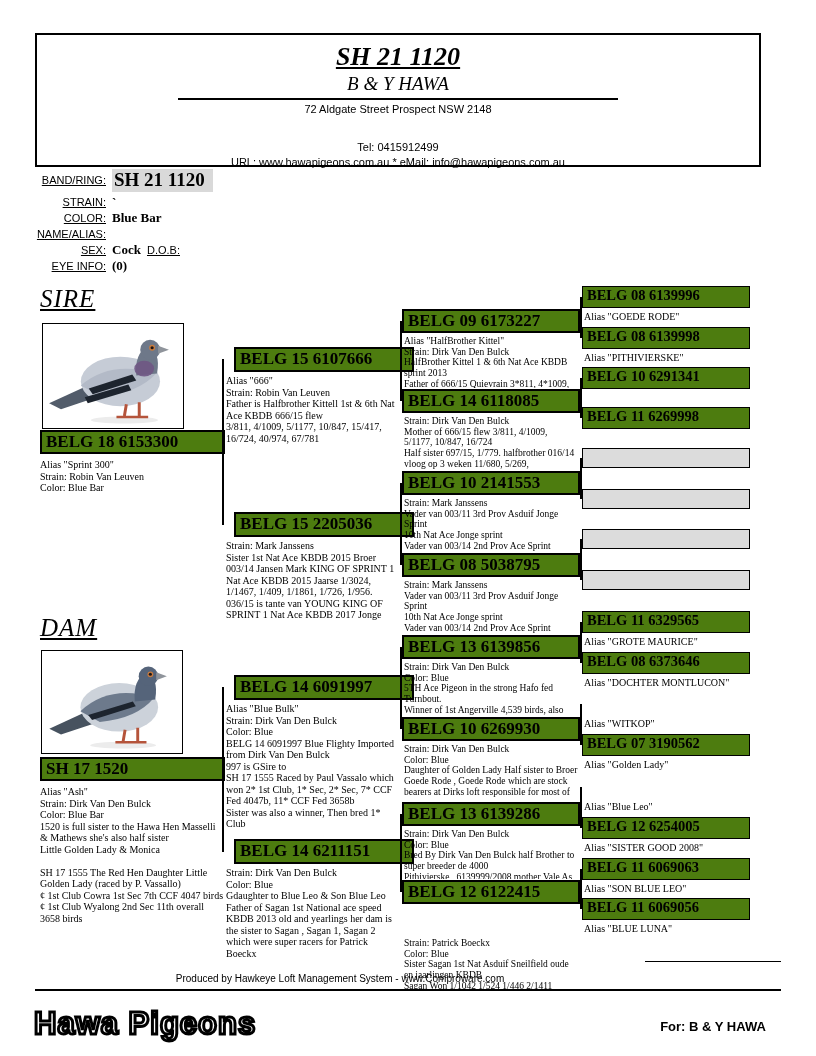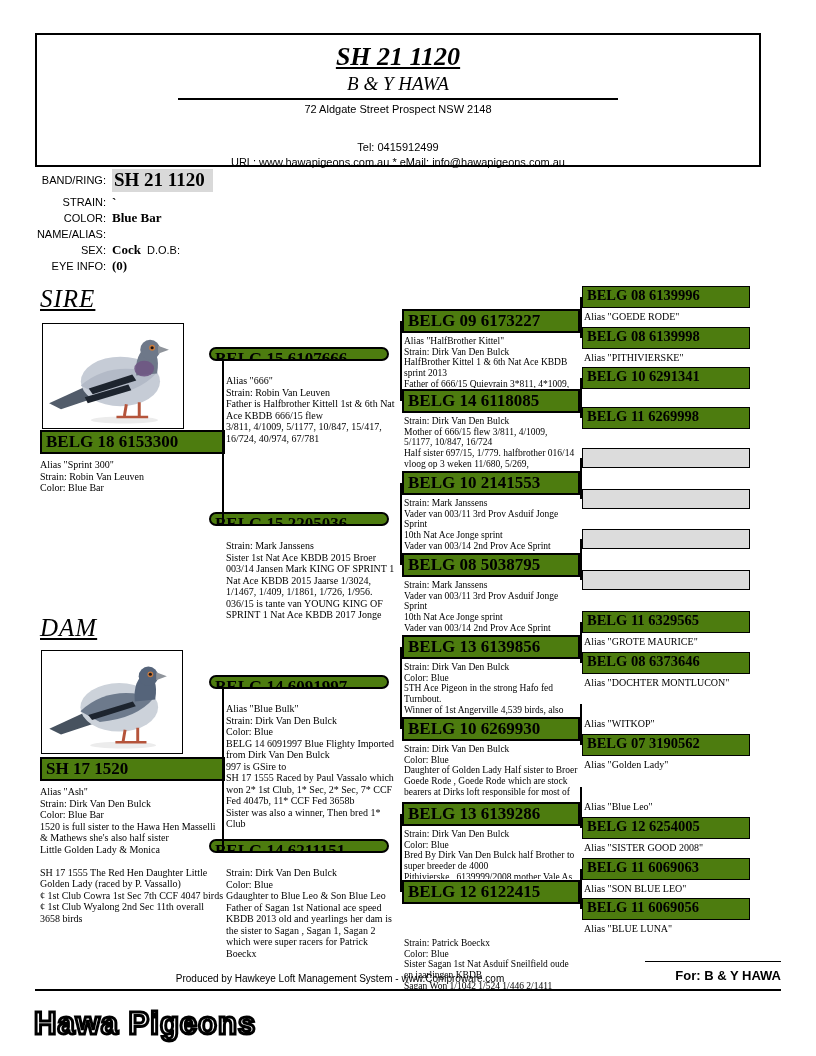--- a/index.html
+++ b/index.html
@@ -12,49 +12,49 @@
               border:2px solid #000; display:flex; flex-direction:column; align-items:center; }
   .hdr-ring { margin-top:7px; font:bold italic 26px "Liberation Serif", serif; text-decoration:underline; }
   .hdr-loft { font:italic 19px "Liberation Serif", serif; margin-top:1px; }
   .hdr-midline { width:440px; border-top:2px solid #000; margin-top:3px; }
   .hdr-addr { font:11px "Liberation Sans", sans-serif; margin-top:3px; }
   .hdr-tel  { font:11px "Liberation Sans", sans-serif; margin-top:26px; }
   .hdr-url  { font:11px "Liberation Sans", sans-serif; margin-top:3px; }
 
   
   .flabel { position:absolute; left:0; width:106px; text-align:right;
-            font:11px "Liberation Sans", sans-serif; }
+            font:11px "Liberation Sans", sans-serif;text-decoration:underline; }
   .fval   { position:absolute; left:112px; font:bold 13px "Liberation Serif", serif; }
   .bandval{ position:absolute; left:112px; top:169px; font:bold 19px "Liberation Serif", serif;
             background:#d9d9d9; padding:0 8px 1px 2px; }
 
   
   .gentitle { position:absolute; left:40px; font:italic 25px "Liberation Serif", serif;
               text-decoration:underline; letter-spacing:1px; }
   .photobox { position:absolute; border:1.5px solid #000; background:#fff; }
   .hdrbox { position:absolute; border:2px solid #000; background:#4d7c0f;
             font:bold 17px "Liberation Serif", serif; line-height:20px; padding:0 4px;
             white-space:nowrap; overflow:hidden; }
   .c1 { left:40px;  width:185px; height:24px; }
-  .c2 { left:209px; width:180px; height:14px;border-radius:9px; }
+  .c2 { left:234px; width:180px; height:25px; }
   .c3 { left:402px; width:178px; height:24px; }
   .c4 { left:582px; width:168px; height:22px; font-size:14.5px; line-height:17px; border-width:1.5px; }
   .details { position:absolute; font:10px "Liberation Serif", serif; line-height:11.5px;
              white-space:pre-line; overflow:hidden; }
   .d1 { left:40px;  width:185px; }
   .d2 { left:226px; width:174px; }
   .d3 { left:404px; width:174px; font-size:9.5px; line-height:10.7px; }
   .alias4 { position:absolute; left:584px; width:166px; font:10px "Liberation Serif", serif; }
   .grayb { position:absolute; left:582px; width:168px; height:20px;
            background:#dcdcdc; border:1.5px solid #000; }
   .vline { position:absolute; width:2px; background:#000; }
 
   
   .forline { position:absolute; left:645px; top:961px; width:136px; border-top:1.5px solid #000; }
-  .fortext { position:absolute; left:645px; top:968px; width:136px; text-align:right;
+  .fortext { position:absolute; left:645px; top:1019px; width:136px; text-align:center;
              font:bold 13px "Liberation Sans", sans-serif; }
   .produced { position:absolute; left:35px; top:973px; width:610px; text-align:center;
               font:10px "Liberation Sans", sans-serif; }
   .botline { position:absolute; left:35px; top:989px; width:746px; border-top:2px solid #000; }
   .watermark { position:absolute; left:6px; top:1006px;
                font:bold 31px "Liberation Sans", sans-serif; color:#fff;
                -webkit-text-stroke:3px #000; letter-spacing:1px;padding-left:28px; }
 </style>
 </head>
 <body>

